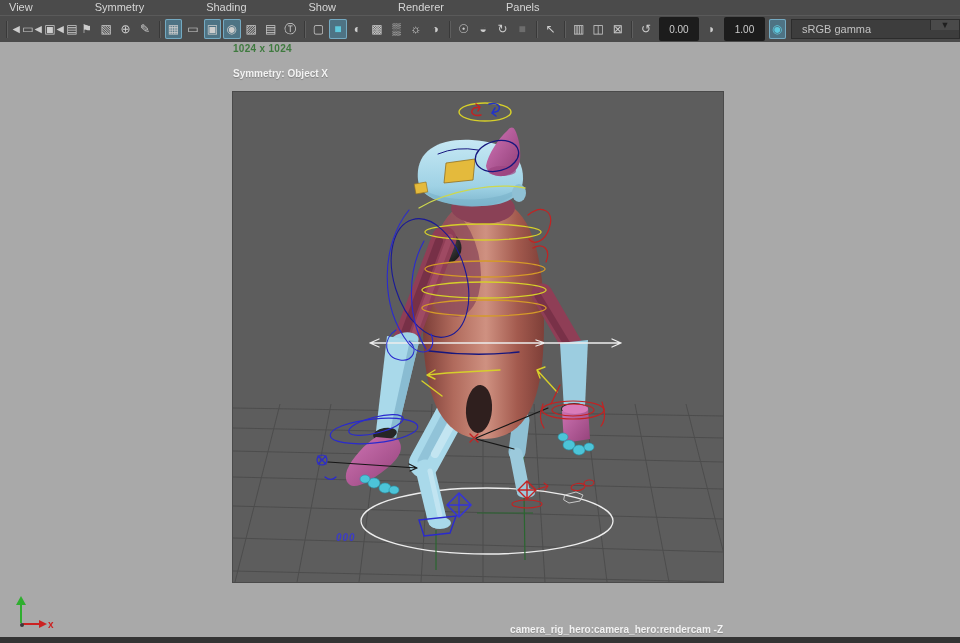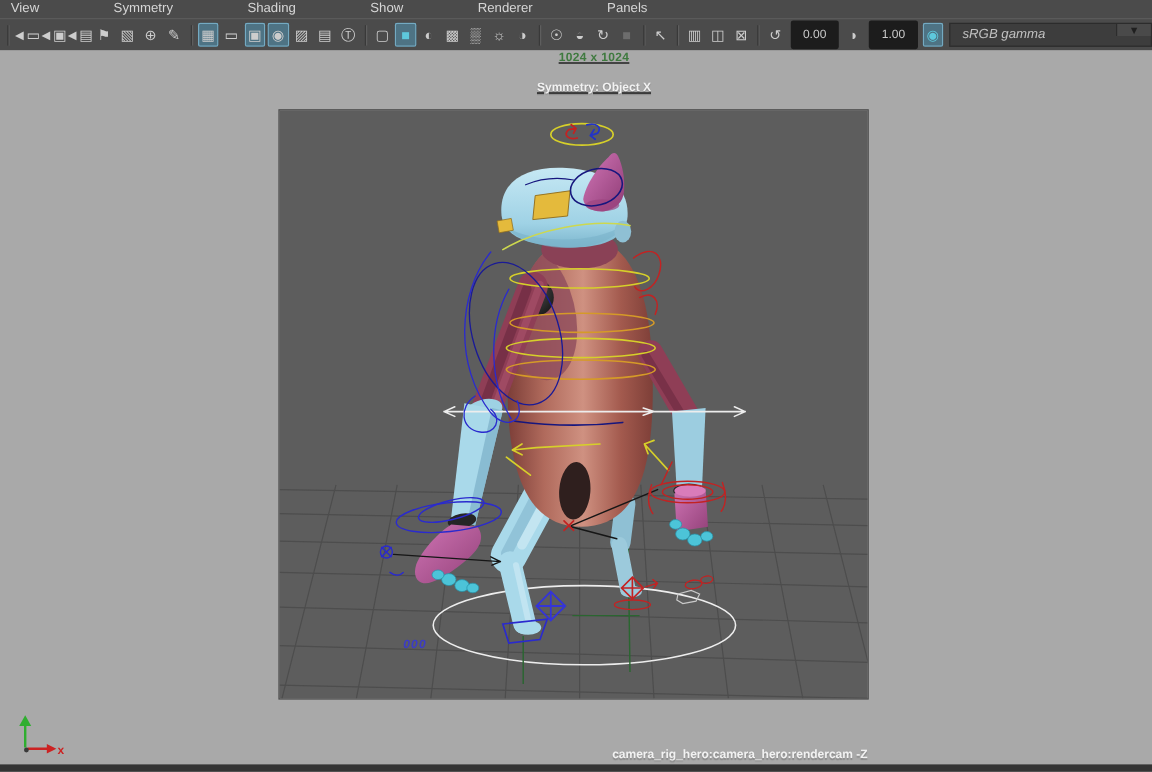--- a/index.html
+++ b/index.html
@@ -14,28 +14,28 @@
     border-top:1px solid var(--chrome-border,#5a5a5a);display:flex;align-items:center;padding-left:2px;}
   .tb-icon{width:20px;height:20px;margin:0 1px;display:flex;align-items:center;justify-content:center;
     color:var(--icon-color,#cdcdcd);font-size:12px;border-radius:2px;line-height:20px;white-space:nowrap;}
   .tb-icon.active{background:var(--active-icon-bg,#4e7384);box-shadow:inset 0 0 0 1px var(--active-icon-border,#74aac2);}
   .tb-icon.teal{color:var(--teal-icon,#5ec8dc);}
   .tb-icon.dark{color:#6d6d6d;}
   .tb-sep{width:1px;height:17px;background:#393939;box-shadow:1px 0 0 #5e5e5e;margin:0 4px;}
   .tb-field{width:46px;height:24px;background:var(--field-bg,#1c1c1c);color:var(--field-text,#cccccc);
     font-size:10px;display:flex;align-items:center;justify-content:center;border-radius:2px;margin:0 3px;}
   .tb-dropdown{height:18px;background:var(--dropdown-bg,#3d3d3d);border:1px solid #2c2c2c;
-    display:flex;align-items:flex-start;margin-left:4px;font-style:italic;}
+    display:flex;align-items:flex-start;margin-left:4px;}
   .dd-label{color:var(--dropdown-text,#c2c2c2);font-size:11px;line-height:18px;padding:0 10px;width:118px;}
   .dd-arrow{width:28px;background:#4a4a4a;border-left:1px solid #2c2c2c;color:#1f1f1f;font-size:9px;
     display:flex;align-items:center;justify-content:center;}
 
   
   .viewport{position:absolute;top:42px;left:0;right:0;bottom:6px;background:var(--viewport-bg,#a9a9a9);}
-  .gate-info{position:absolute;top:1px;left:250px;width:490px;text-align:center;pointer-events:none;text-decoration:underline;}
+  .gate-info{position:absolute;top:1px;left:233px;width:490px;pointer-events:none;}
   .gate-res{color:var(--res-text,#3f7a3f);font-size:10px;font-weight:bold;letter-spacing:.3px;}
   .gate-sym{color:var(--overlay-text,#f2f2f2);font-size:10px;font-weight:bold;margin-top:14px;
     text-shadow:0 1px 1px rgba(0,0,0,.25);}
   .render-region{position:absolute;left:233px;top:50px;width:490px;height:490px;background:var(--render-bg,#5d5d5d);
     outline:1px solid #4a4a4a;}
   .render-region svg{display:block;}
   .frame-label{position:absolute;left:336px;top:490px;color:var(--frame-label-text,#3b3bc8);
     font-size:10px;font-style:italic;letter-spacing:1px;font-weight:bold;}
   .helpline{position:absolute;left:233px;top:582px;width:490px;text-align:right;
     color:var(--overlay-text,#f2f2f2);font-size:10px;font-weight:bold;text-shadow:0 1px 1px rgba(0,0,0,.2);}

